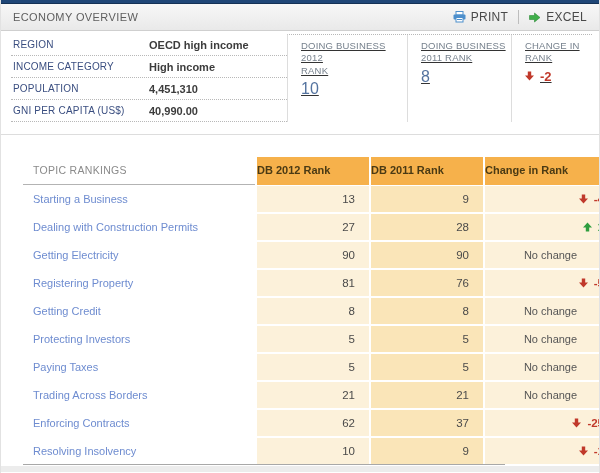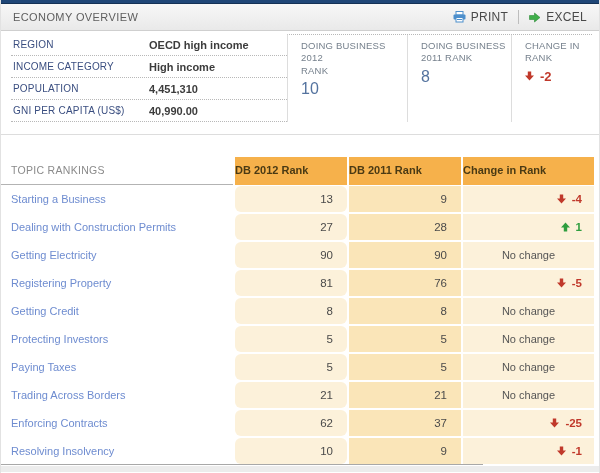--- a/index.html
+++ b/index.html
@@ -20,41 +20,41 @@
   .icon svg { display:block; }
 
   
   .top-section { display:flex; padding:3px 0 0 10px; }
   .facts { width:276px; }
   .fact-row { display:flex; align-items:center; padding:5px 0 5px 2px; border-bottom:1px dotted #b8b8b8; height:22px; }
   .fact-label { display:inline-block; width:136px; font-size:10px; color:var(--navy,#3a4e80); letter-spacing:.2px; }
   .fact-value { font-size:11px; font-weight:bold; color:#3c3c3c; }
 
   .summary { flex:1; margin-right:7px; border-left:1px solid #ddd; border-top:1px dotted #b8b8b8; display:flex; min-height:88px; }
-  .sum-col { padding:5px 0 0 13px; }
+  .sum-col { padding:5px 0 0 13px;text-decoration:underline; }
   .sum-col + .sum-col { border-left:1px solid #ddd; }
   .sum-col:nth-child(1) { width:119px; }
   .sum-col:nth-child(2) { width:104px; }
   .sum-col:nth-child(3) { flex:1; }
   .sum-label { font-size:9.5px; line-height:1.3; color:#76818d; letter-spacing:.2px; white-space:pre-line; text-transform:uppercase; }
   .sum-value { margin-top:3px; font-size:16px; color:#54739f; }
   .sum-change { margin-top:4px; display:flex; align-items:center; gap:6px; font-size:13px; font-weight:bold; color:var(--red,#c0392b); }
 
   .section-rule { border:0; border-top:1px solid #ddd; margin-top:12px; }
 
   
-  .rankings { margin-top:22px; width:482px; border-bottom:1px solid #a8a8a8; }
+  .rankings { margin-top:22px; width:482px; border-bottom:1px solid #a8a8a8;margin-left:22px; }
   .grid-row { display:grid; grid-template-columns:232px 112px 112px 131px; column-gap:2px; }
   .head-row { height:27px; }
   .head-label { line-height:27px; padding-left:10px; font-size:10.5px; color:#8a8a8a; letter-spacing:.3px; border-bottom:1px solid #b3b3b3; }
   .head-cell { line-height:27px; background:var(--orange,#f6b14b); color:#4a3a14; font-weight:bold; font-size:11px; }
   .data-row { margin-top:2px; height:26px; }
   .topic-cell { line-height:26px; padding-left:10px; font-size:11px; color:var(--link,#6e8cd0); cursor:pointer; white-space:nowrap; }
   .num-cell { line-height:26px; text-align:right; padding-right:14px; font-size:11.5px; color:#4a4a4a; }
-  .c1 { background:var(--cell-light,#fcf1da);border-radius:6px; }
+  .c1 { background:var(--cell-light,#fcf1da); }
   .c2 { background:var(--cell-mid,#fae5b8); }
   .chg-cell { display:flex; align-items:center; justify-content:flex-end; padding-right:12px; gap:6px;
               font-size:11.5px; font-weight:bold; background:var(--cell-light,#fcf1da); }
   .chg-cell.none { justify-content:center; padding-right:0; font-weight:normal; color:#555; font-size:11px; }
   .chg-cell.down { color:var(--red,#c0392b); }
   .chg-cell.up   { color:var(--green,#2f9e3f); }
 
   .page-bottom { height:6px; background:#ececec; margin-top:1px; }
 </style>
 </head>

